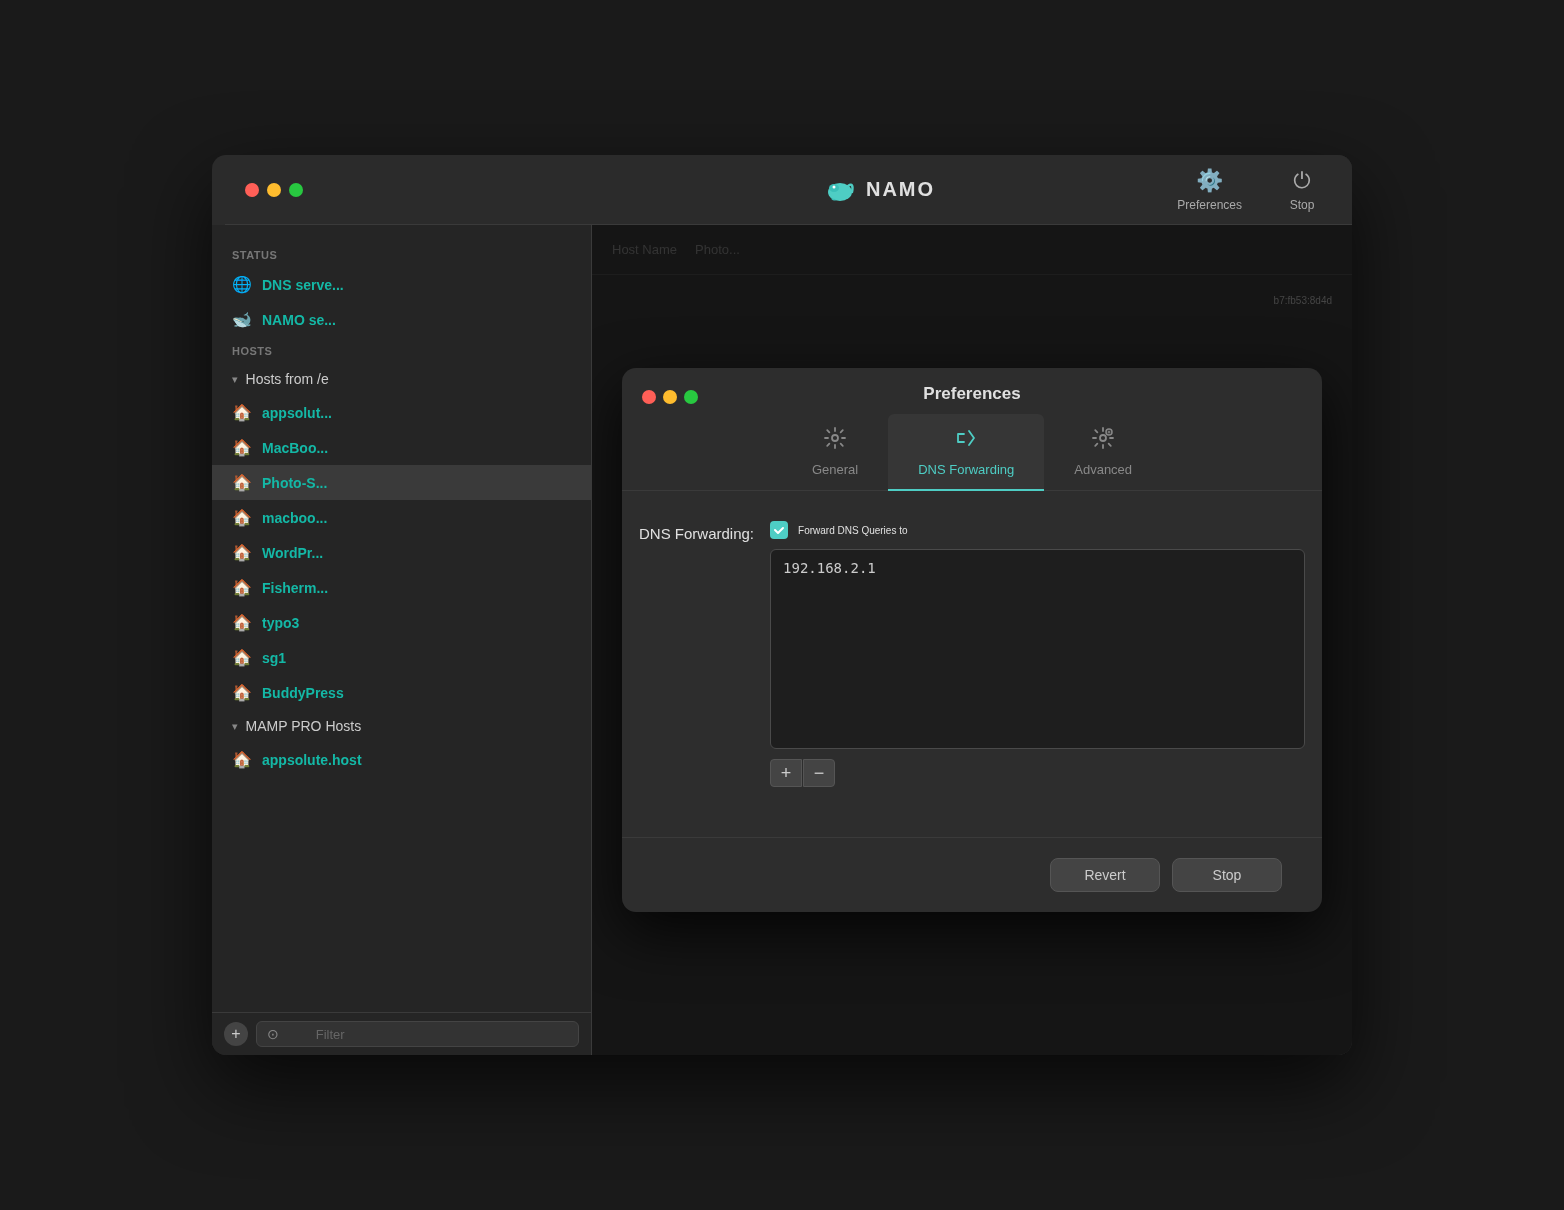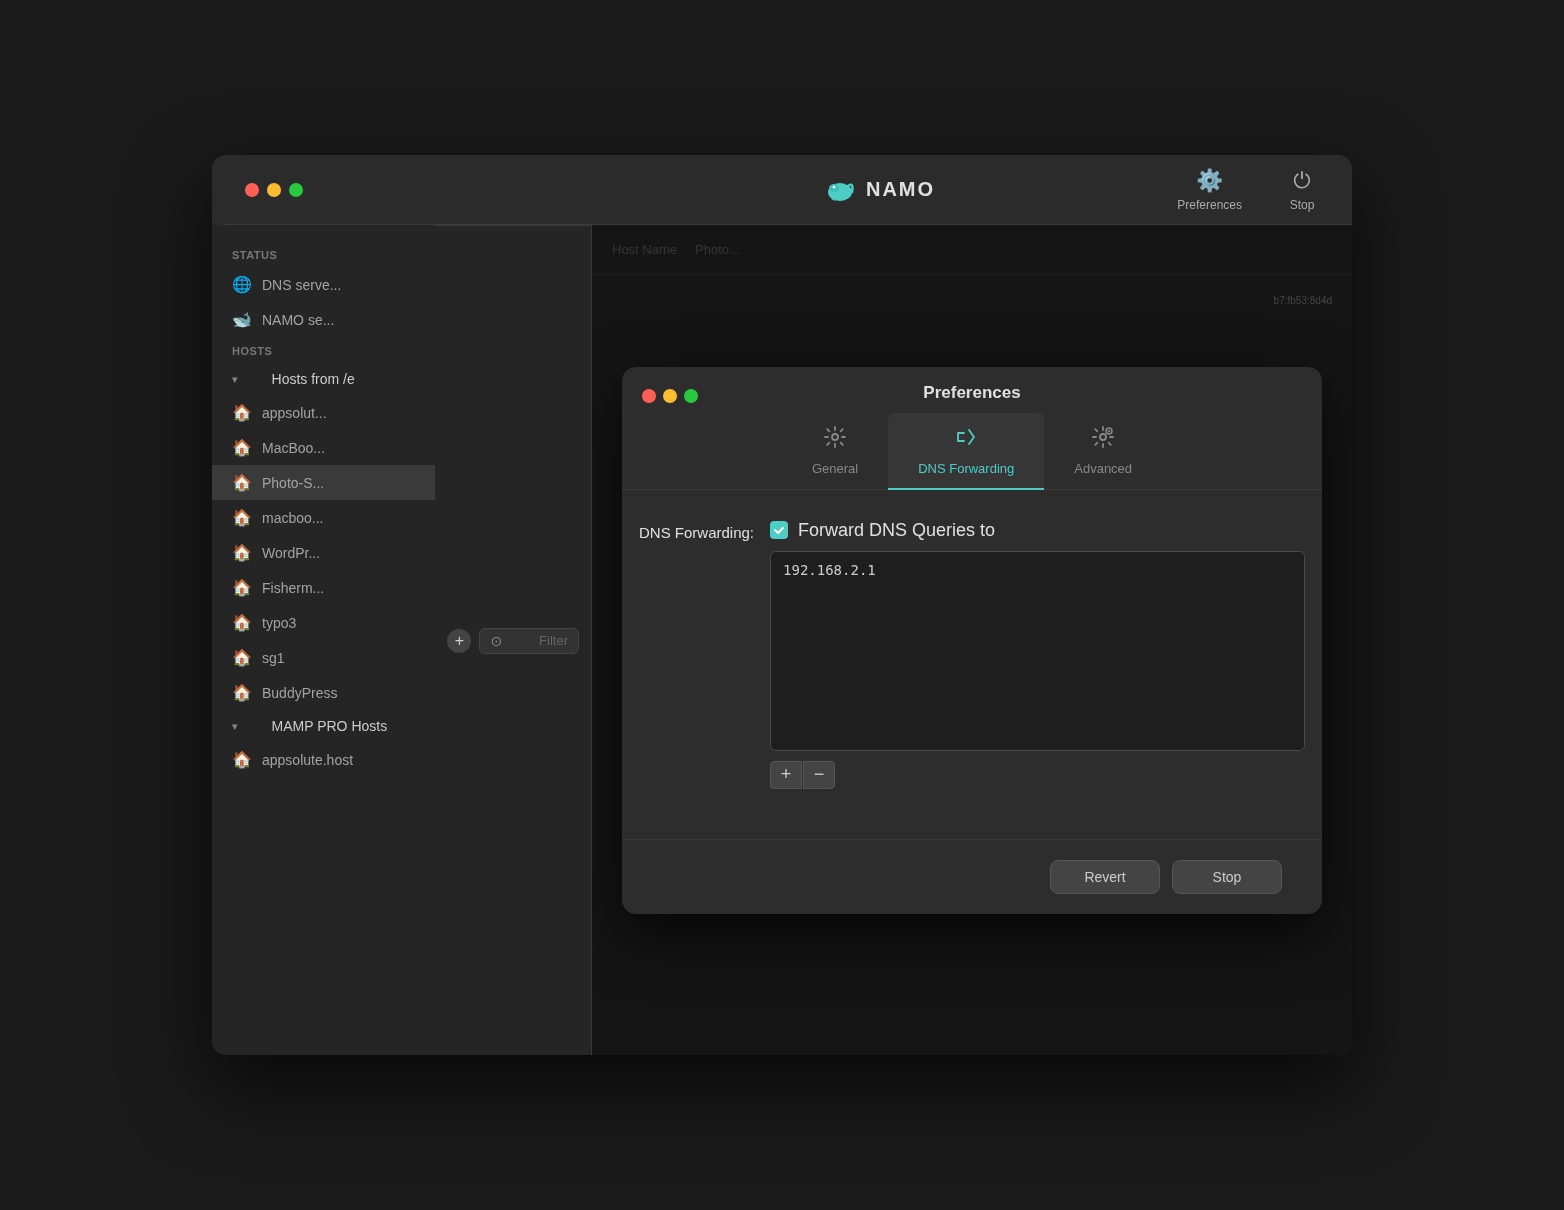--- a/index.html
+++ b/index.html
@@ -117,21 +117,21 @@
       flex: 1;
       overflow: hidden;
     }
 
     
     .sidebar {
       width: 380px;
       background: #252525;
       border-right: 1px solid #3a3a3a;
       display: flex;
-      flex-direction: row;
+      flex-direction: column;
       flex-shrink: 0;
       overflow: hidden;
     }
 
     .sidebar-content {
       flex: 1;
       overflow-y: auto;
       padding: 16px 0;
     }
 
@@ -156,45 +156,45 @@
 
     .sidebar-item-icon {
       color: #4ecdc4;
       font-size: 16px;
       width: 20px;
       text-align: center;
       flex-shrink: 0;
     }
 
     .sidebar-item-text {
-      color: #a3a3a3;
+      color: #14b8a6;
       white-space: nowrap;
       overflow: hidden;
       text-overflow: ellipsis;
+      font-weight: bold;
     }
 
     .sidebar-group-header {
       display: flex;
       align-items: center;
       gap: 8px;
       padding: 8px 20px;
       cursor: pointer;
       color: #ccc;
       font-size: 14px;
     }
 
     .sidebar-group-header .chevron {
       font-size: 11px;
       color: #888;
     }
 
     .sidebar-group-header .label {
       color: #ccc;
       font-weight: 500;
-      margin-left: 26px;
     }
 
     .sidebar-footer {
       border-top: 1px solid #3a3a3a;
       padding: 8px 12px;
       display: flex;
       align-items: center;
       gap: 8px;
     }
 
@@ -363,21 +363,21 @@
       cursor: pointer;
     }
 
     .checkbox-teal svg {
       width: 12px;
       height: 12px;
     }
 
     .checkbox-label {
       color: #e0e0e0;
-      font-size: 18px;
+      font-size: 10px;
     }
 
     .dns-textarea {
       width: 100%;
       height: 200px;
       background: #1e1e1e;
       border: 1px solid #4a4a4a;
       border-radius: 6px;
       color: #ccc;
       font-size: 14px;

